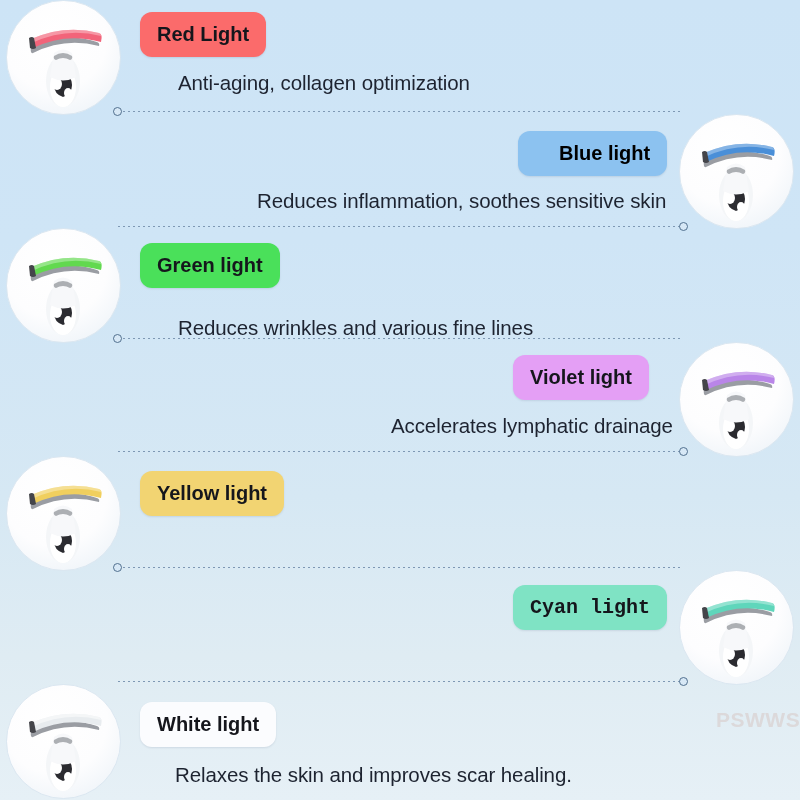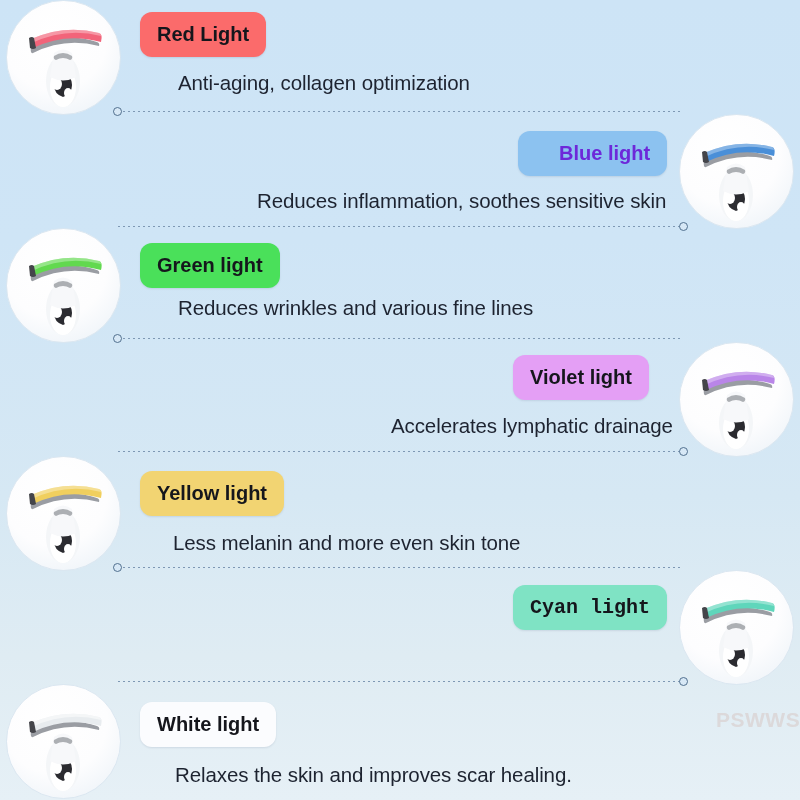--- a/index.html
+++ b/index.html
@@ -95,21 +95,21 @@
         <ellipse cx="50" cy="83" rx="5" ry="6" fill="#ffffff"></ellipse>
         <ellipse cx="61" cy="92" rx="4" ry="5" fill="#ffffff"></ellipse>
         <path d="M47 52 q9 -7 18 0 l4 24 q-13 7 -26 0Z" fill="#f7f8fa"></path>
         <path d="M24 46 q32 -16 66 -5 q3 1 2 4 q-34 -9 -66 7 q-3 1 -2 -6Z" fill="#9a9da3"></path>
         <path d="M24 38 q34 -15 68 -6 q4 1 2 9 q-35 -10 -68 6 q-4 1 -2 -9Z" fill="#4a8fd8"></path>
         <path d="M24 38 q34 -15 68 -6 q2 1 2 3 q-35 -9 -69 7Z" fill="#ffffff" opacity=".33"></path>
         <path d="M22 37 q3 -2 5 0 l2 10 q-3 2 -6 0Z" fill="#44454a"></path>
         <path d="M47 55 q9 -6 18 0 q1 3 -2 4 q-7 -4 -14 0 q-3 -1 -2 -4Z" fill="#6f7278" opacity=".55"></path>
       </svg>
     </div>
-    <div class="pill" style="left: 518px; top: 17px; background: rgb(140, 194, 240); color: #6d28d9; padding-left: 41px;">Blue light</div>
+    <div class="pill" style="left: 518px; top: 17px; background: rgb(140, 194, 240); color: #000000; padding-left: 41px;">Blue light</div>
     <div class="desc" style="left: 222px; top: 75px; color: rgb(29, 35, 48);">Reduces inflammation, soothes sensitive skin</div>
     <div class="connector r" style="left:118px;top:108px;width:570px;">
       <div class="line"></div>
       <div class="dot"></div>
     </div>
   </div>
 
   <div class="row" style="top:228px;">
     <div class="photo left">
       <svg width="113" height="113" viewBox="0 0 113 113" aria-hidden="true">
@@ -120,21 +120,21 @@
         <ellipse cx="61" cy="92" rx="4" ry="5" fill="#ffffff"></ellipse>
         <path d="M47 52 q9 -7 18 0 l4 24 q-13 7 -26 0Z" fill="#f7f8fa"></path>
         <path d="M24 46 q32 -16 66 -5 q3 1 2 4 q-34 -9 -66 7 q-3 1 -2 -6Z" fill="#9a9da3"></path>
         <path d="M24 38 q34 -15 68 -6 q4 1 2 9 q-35 -10 -68 6 q-4 1 -2 -9Z" fill="#62d94f"></path>
         <path d="M24 38 q34 -15 68 -6 q2 1 2 3 q-35 -9 -69 7Z" fill="#ffffff" opacity=".33"></path>
         <path d="M22 37 q3 -2 5 0 l2 10 q-3 2 -6 0Z" fill="#44454a"></path>
         <path d="M47 55 q9 -6 18 0 q1 3 -2 4 q-7 -4 -14 0 q-3 -1 -2 -4Z" fill="#6f7278" opacity=".55"></path>
       </svg>
     </div>
     <div class="pill" style="left: 140px; top: 15px; background: rgb(74, 224, 90); color: rgb(21, 22, 28);">Green light</div>
-    <div class="desc" style="left: 143px; top: 68px; color: rgb(29, 35, 48); text-align: center;">Reduces wrinkles and various fine lines</div>
+    <div class="desc" style="left: 143px; top: 88px; color: rgb(29, 35, 48); text-align: center;">Reduces wrinkles and various fine lines</div>
     <div class="connector l" style="left:113px;top:106px;width:570px;">
       <div class="line"></div>
       <div class="dot"></div>
     </div>
   </div>
 
   <div class="row" style="top:342px;">
     <div class="photo right">
       <svg width="113" height="113" viewBox="0 0 113 113" aria-hidden="true">
         <ellipse cx="56" cy="80" rx="17" ry="26" fill="#f4f6f8"></ellipse>
@@ -168,21 +168,20 @@
         <ellipse cx="61" cy="92" rx="4" ry="5" fill="#ffffff"></ellipse>
         <path d="M47 52 q9 -7 18 0 l4 24 q-13 7 -26 0Z" fill="#f7f8fa"></path>
         <path d="M24 46 q32 -16 66 -5 q3 1 2 4 q-34 -9 -66 7 q-3 1 -2 -6Z" fill="#9a9da3"></path>
         <path d="M24 38 q34 -15 68 -6 q4 1 2 9 q-35 -10 -68 6 q-4 1 -2 -9Z" fill="#f0cf5e"></path>
         <path d="M24 38 q34 -15 68 -6 q2 1 2 3 q-35 -9 -69 7Z" fill="#ffffff" opacity=".33"></path>
         <path d="M22 37 q3 -2 5 0 l2 10 q-3 2 -6 0Z" fill="#44454a"></path>
         <path d="M47 55 q9 -6 18 0 q1 3 -2 4 q-7 -4 -14 0 q-3 -1 -2 -4Z" fill="#6f7278" opacity=".55"></path>
       </svg>
     </div>
     <div class="pill" style="left: 140px; top: 15px; background: rgb(242, 212, 114); color: rgb(21, 22, 28);">Yellow light</div>
-    <div class="desc" style="left: 138px; top: 75px; color: rgb(29, 35, 48);">Less melanin and more even skin tone</div>
     <div class="connector l" style="left:113px;top:107px;width:570px;">
       <div class="line"></div>
       <div class="dot"></div>
     </div>
   </div>
 
   <div class="row" style="top:570px;">
     <div class="photo right">
       <svg width="113" height="113" viewBox="0 0 113 113" aria-hidden="true">
         <ellipse cx="56" cy="80" rx="17" ry="26" fill="#f4f6f8"></ellipse>

